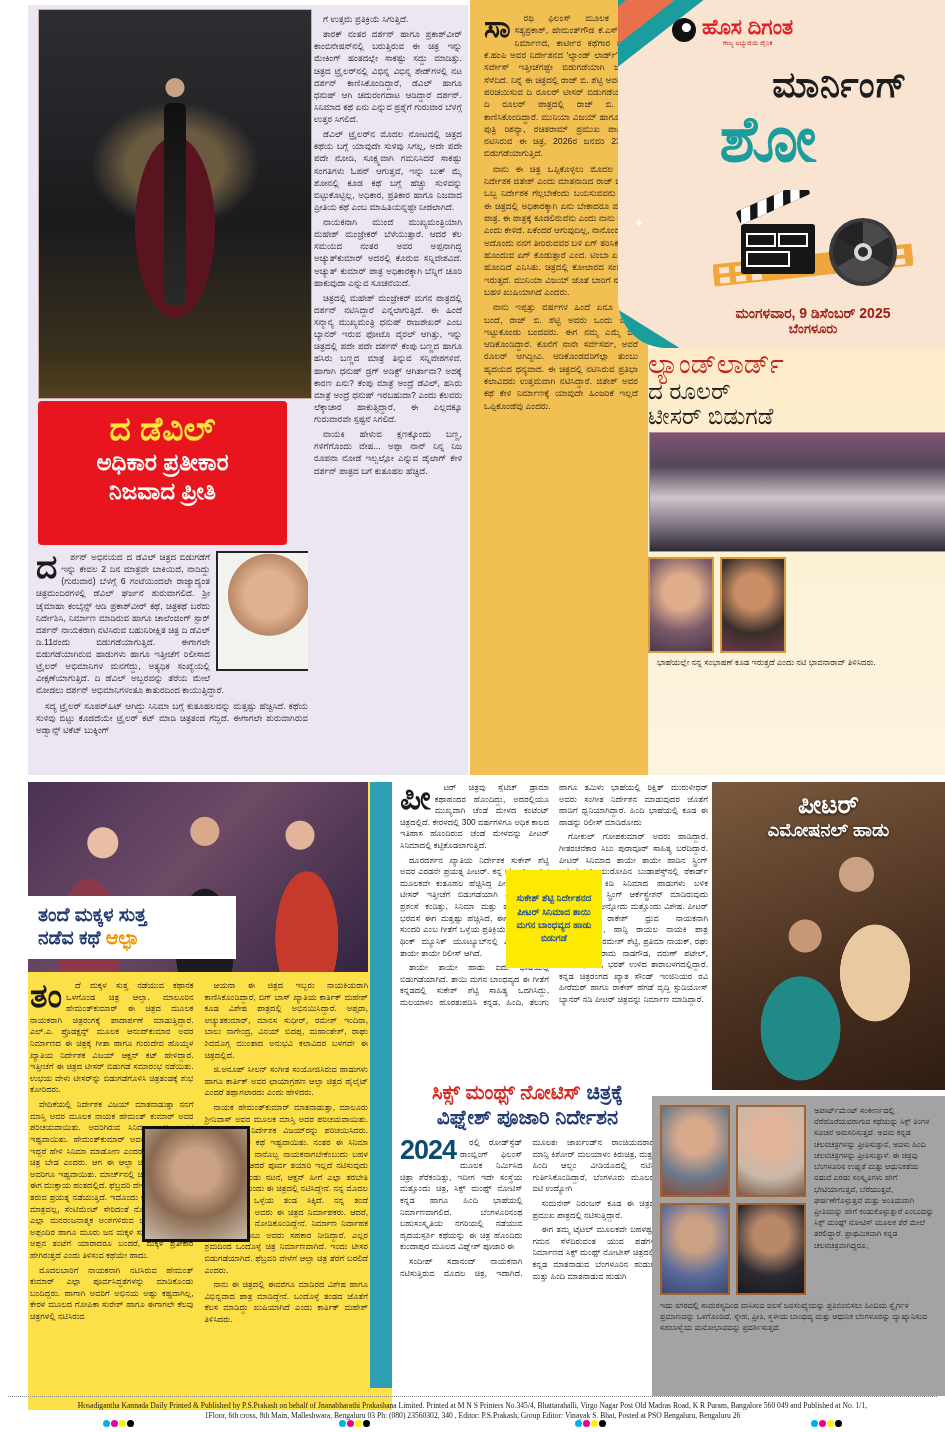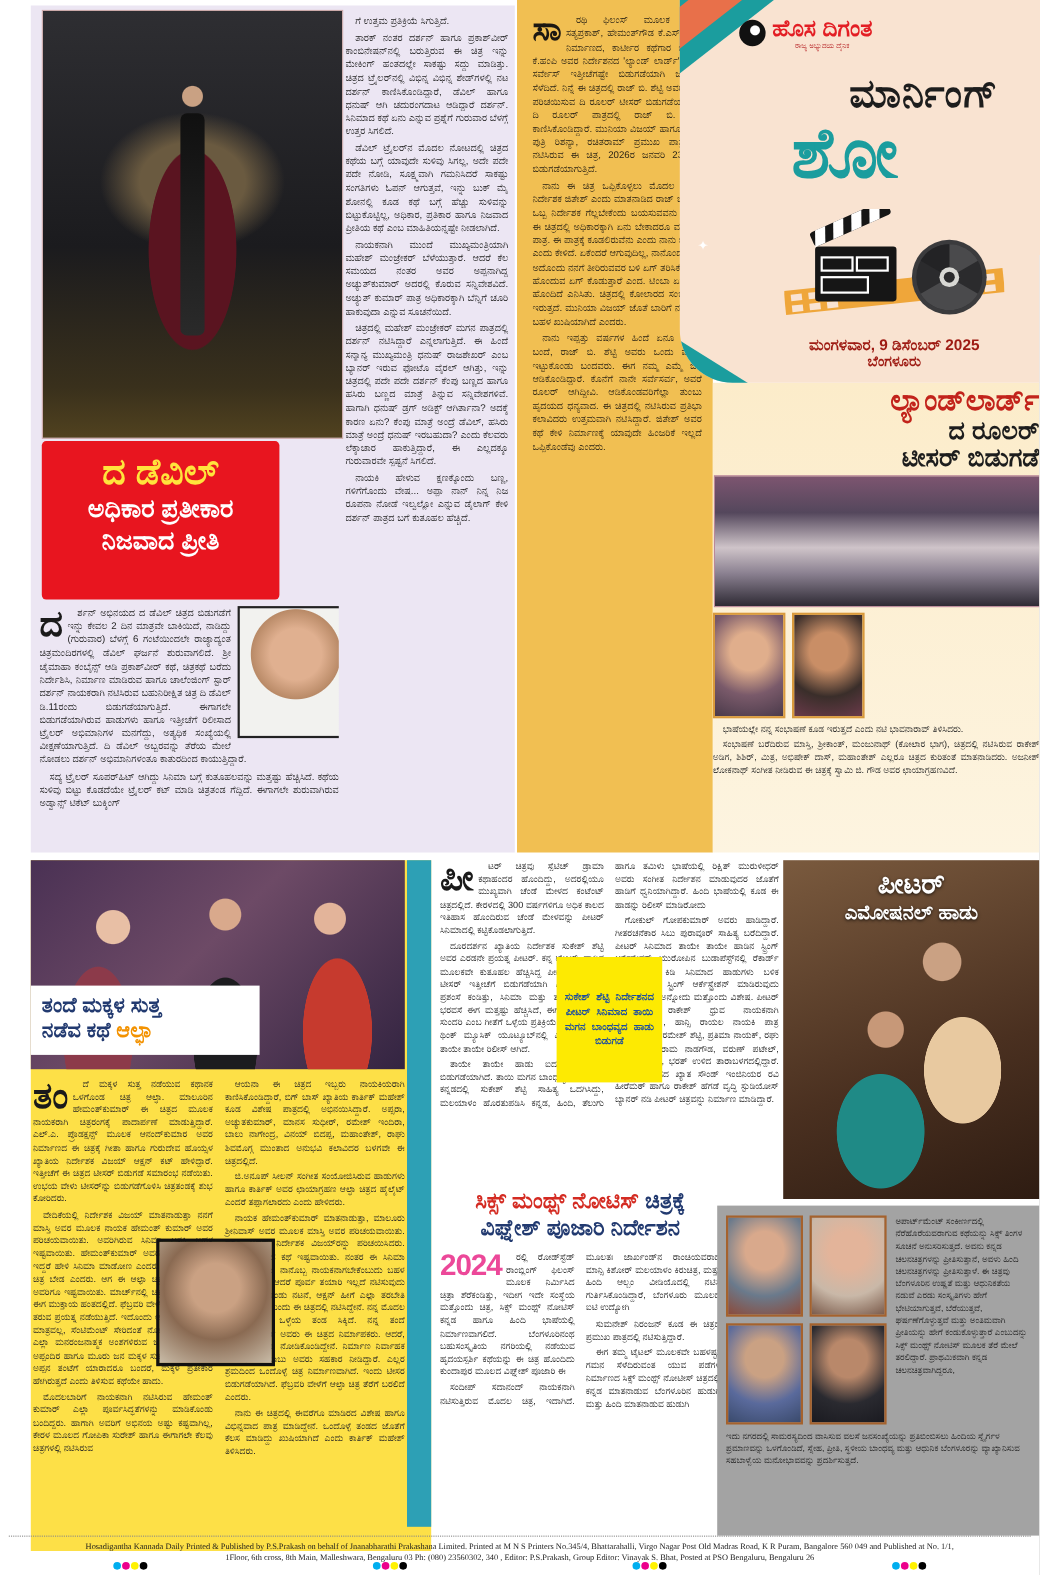--- a/index.html
+++ b/index.html
@@ -11,21 +11,21 @@
 
   
   .devil-panel{left:28px;top:5px;width:440px;height:770px;background:#ece6f3;}
   .devil-poster{left:10px;top:4px;width:272px;height:388px;border:1px solid #caa;
     background:
       radial-gradient(circle at 50% 20%, #c9a183 0 9px, rgba(0,0,0,0) 10px),
       radial-gradient(ellipse 66px 150px at 50% 56%, #5a1420 0 60%, rgba(0,0,0,0) 61%),
       radial-gradient(ellipse 120px 90px at 50% 40%, #6a5a40 0 40%, rgba(0,0,0,0) 70%),
       linear-gradient(180deg,#2e2e32 0%,#1b1b1e 55%,#39301c 88%,#51421f 100%);}
   .devil-figure{position:absolute;left:46%;top:24%;width:8%;height:52%;background:linear-gradient(180deg,#101010,#2a2a2a);border-radius:6px;}
-  .devil-headline-box{left:10px;top:396px;width:216px;height:144px;background:#e8151f;border-radius:4px;
+  .devil-headline-box{left:10px;top:396px;width:249px;height:144px;background:#e8151f;border-radius:4px;
         text-align:center;color:#fff;font-weight:800;padding-top:9px;box-sizing:border-box;}
   .devil-headline-box .l1{font-size:33px;color:#ffe43c;line-height:1.15;}
   .devil-headline-box .l2{font-size:23px;line-height:1.25;}
   .devil-midcol{left:286px;top:8px;width:148px;height:754px;font-size:8.8px;line-height:1.38;overflow:hidden;color:#222;}
   .devil-body{left:8px;top:546px;width:272px;height:216px;font-size:8.8px;line-height:1.38;overflow:hidden;color:#222;}
   .devil-body .inset{float:right;width:102px;height:116px;margin:0 -14px 4px 6px;border:2px solid #222;
       background:radial-gradient(circle at 50% 36%, #e0b090 0 26%, #b98a67 45%, #f2f2ef 46%);}
 
   
   .sa-col{left:470px;top:0;width:178px;height:775px;background:#f1bf52;box-sizing:border-box;
@@ -51,21 +51,21 @@
   .show-l2{position:absolute;top:102px;left:0;width:100%;text-align:center;padding-right:90px;box-sizing:border-box;
        font-size:64px;font-weight:800;color:#1b9d9e;}
   .cinema-art{position:absolute;top:190px;left:50%;transform:translateX(-50%);}
   .sparkle{position:absolute;color:#ffffff;font-size:12px;}
   .banner-date{position:absolute;bottom:26px;width:100%;text-align:center;font-size:14px;font-weight:800;color:#9e1b13;}
   .banner-city{position:absolute;bottom:11px;width:100%;text-align:center;font-size:13px;font-weight:700;color:#9e1b13;}
 
   
   .landlord{left:648px;top:348px;width:297px;height:427px;background:linear-gradient(180deg,#fcecca,#fdf4e0);z-index:2;
         font-size:8.3px;line-height:1.4;color:#222;box-sizing:border-box;overflow:hidden;}
-  .ll-headline{text-align:right;font-weight:700;line-height:1.08;margin-top:2px;}
+  .ll-headline{text-align:left;font-weight:400;line-height:1.08;margin-top:2px;}
   .ll-headline .r{display:block;font-size:27px;color:#c2231b;}
   .ll-headline .b{display:block;font-size:23px;color:#1d1d1d;}
   .ll-group-photo{width:295px;height:118px;margin:3px 0 0 1px;border:1px solid #b89;
       background:linear-gradient(180deg,#7d5570 0%,#54475c 28%,#cfc4c9 55%,#8a8090 75%,#2e2a34 100%);}
   .ll-row{display:flex;gap:6px;margin-top:5px;}
   .ll-portrait{width:62px;height:92px;border:2px solid #d99a3c;flex:0 0 auto;}
   .p1{background:radial-gradient(circle at 50% 36%, #e0ae8c 0 26%, #7a5a6a 60%, #4a3a4a);}
   .p2{background:radial-gradient(circle at 50% 36%, #c98e66 0 26%, #3a2e2a 62%, #6a3a4a);}
   .ll-side{flex:1;overflow:hidden;}
   .ll-below{margin-top:4px;overflow:hidden;}
@@ -86,31 +86,31 @@
   .alpha-hbox .hl{font-size:19px;font-weight:800;color:#223a70;line-height:1.2;}
   .alpha-hbox .accent{color:#f39200;}
   .alpha-cols{position:absolute;left:2px;top:198px;width:338px;height:424px;column-count:2;column-gap:11px;
       font-size:8.3px;line-height:1.4;color:#222;overflow:hidden;}
   .alpha-inset{position:absolute;left:114px;top:344px;width:102px;height:110px;border:3px solid #111;z-index:2;
       background:radial-gradient(circle at 50% 38%, #caa183 0 26%, #8a6a52 55%, #c9bca8);}
 
   
   .peter-song{left:400px;top:782px;width:308px;height:292px;font-size:8.3px;line-height:1.4;color:#222;
       column-count:2;column-gap:10px;overflow:hidden;}
-  .peter-highlight{position:absolute;left:106px;top:88px;width:96px;height:114px;background:#fdea02;z-index:2;
+  .peter-highlight{position:absolute;left:106px;top:88px;width:96px;height:98px;background:#fdea02;z-index:2;
       color:#1d4e9e;font-weight:800;font-size:9.2px;line-height:1.45;text-align:center;
-      display:flex;align-items:center;justify-content:center;padding:4px;box-sizing:border-box;font-family:Liberation Mono, monospace;}
+      display:flex;align-items:center;justify-content:center;padding:4px;box-sizing:border-box;}
 
   
   .six{left:400px;top:1076px;width:255px;height:334px;overflow:hidden;color:#222;}
   .six-headline{text-align:center;font-weight:800;font-size:20px;line-height:1.25;margin:4px 0 7px 0;}
   .six-headline .red{color:#d42b22;}
   .six-headline .dark{color:#223a70;}
   .six-cols{column-count:2;column-gap:10px;font-size:8.3px;line-height:1.4;height:252px;overflow:hidden;}
-  .six-cols .dropcap{font-size:27px;color:#ec4899;letter-spacing:-1px;}
+  .six-cols .dropcap{font-size:27px;color:#0c4a6e;letter-spacing:-1px;}
 
   
   .peter-photo{left:712px;top:782px;width:233px;height:308px;overflow:hidden;
     background:
       radial-gradient(circle at 62% 30%, #caa183 0 17px, rgba(0,0,0,0) 18px),
       radial-gradient(circle at 40% 50%, #c79878 0 16px, rgba(0,0,0,0) 17px),
       radial-gradient(ellipse 66px 86px at 38% 80%, #1f8a86 0 60%, rgba(0,0,0,0) 61%),
       radial-gradient(ellipse 58px 80px at 70% 62%, #e8c9a0 0 60%, rgba(0,0,0,0) 61%),
       linear-gradient(160deg,#7a5a3e,#4a3020 60%,#2e1c12);}
   .peter-photo .hl{width:100%;text-align:center;color:#fff;font-weight:800;text-shadow:0 1px 3px rgba(0,0,0,.8);}
@@ -250,21 +250,20 @@
       <span class="b">ದ ರೂಲರ್</span>
       <span class="b">ಟೀಸರ್ ಬಿಡುಗಡೆ</span>
     </div>
     <div class="ll-group-photo"></div>
     <div class="ll-row">
       <div class="ll-portrait p1"></div>
       <div class="ll-portrait p2"></div>
     </div>
     <div class="ll-below">
         <p class="para">ಭಾಷೆಯಲ್ಲೇ ನನ್ನ ಸಂಭಾಷಣೆ ಕೂಡ ಇರುತ್ತದೆ ಎಂದು ನಟಿ ಭಾವನಾರಾವ್ ತಿಳಿಸಿದರು.</p>
-        <p class="para">ಸಂಭಾಷಣೆ ಬರೆದಿರುವ ಮಾಸ್ತಿ, ಶ್ರೀಕಾಂತ್, ಮಂಜುನಾಥ್ (ಕೋಲಾರ ಭಾಗ), ಚಿತ್ರದಲ್ಲಿ ನಟಿಸಿರುವ ರಾಕೇಶ್ ಅಡಿಗ, ಶಿಶಿರ್, ಮಿತ್ರ, ಅಭಿಷೇಕ್ ದಾಸ್, ಮಹಾಂತೇಶ್ ಎಲ್ಲರೂ ಚಿತ್ರದ ಕುರಿತಂತೆ ಮಾತನಾಡಿದರು. ಅಜನೀಶ್ ಲೋಕನಾಥ್ ಸಂಗೀತ ನೀಡಿರುವ ಈ ಚಿತ್ರಕ್ಕೆ ಸ್ವಾಮಿ ಜಿ. ಗೌಡ ಅವರ ಛಾಯಾಗ್ರಹಣವಿದೆ.</p>
       </div>
   </section>
 
   <section class="abs alpha">
     <div class="alpha-strip"></div>
     <div class="alpha-photo"></div>
     <div class="alpha-hbox">
       <div class="hl">ತಂದೆ ಮಕ್ಕಳ ಸುತ್ತ</div>
       <div class="hl"><span>ನಡೆವ ಕಥೆ </span><span class="accent">ಆಲ್ಫಾ</span></div>
     </div>

